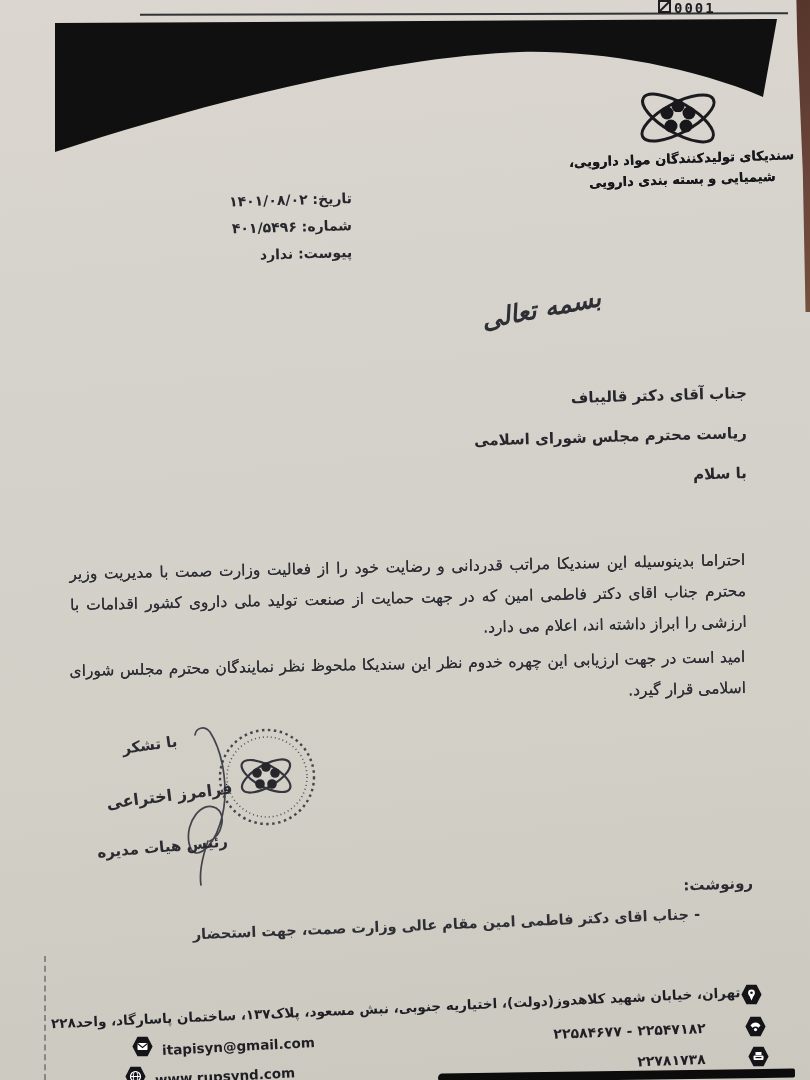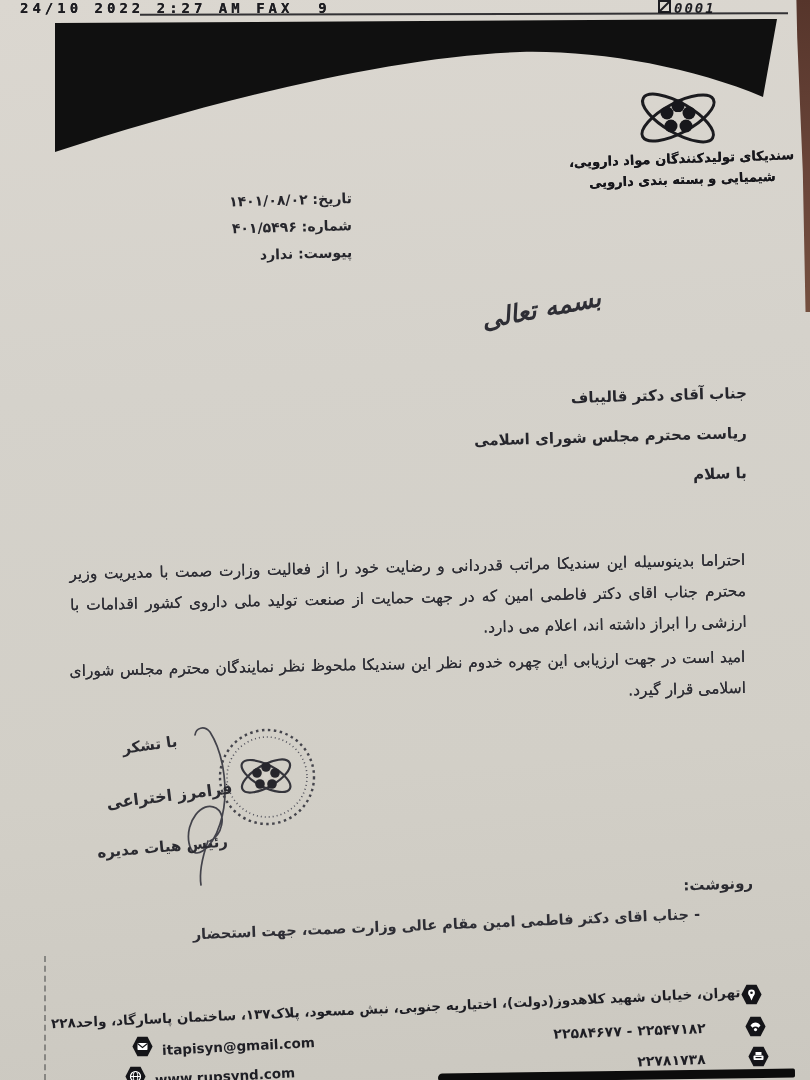--- a/index.html
+++ b/index.html
@@ -11,21 +11,21 @@
   .abs{position:absolute;}
   .soft{text-shadow:0 0 0.5px currentColor;}
   .rtl{direction:rtl;}
   .ltr{direction:ltr;}
 
   
   .fax-left{left:20px;top:0;font-family:"DejaVu Sans Mono",monospace;font-weight:bold;
     font-size:14px;letter-spacing:4px;color:#1d1d22;white-space:pre;}
   .fax-right{left:658px;top:0;display:flex;align-items:center;gap:3px;
     font-family:"DejaVu Sans Mono",monospace;font-weight:bold;font-size:14px;
-    letter-spacing:2px;color:#1d1d22;font-style:italic;}
+    letter-spacing:2px;color:#1d1d22;}
   .fax-sep{left:140px;top:13px;width:648px;height:2px;background:#15151a;opacity:.85;transform:rotate(-0.15deg);}
 
   
   .org-lines{left:568px;top:148px;width:228px;text-align:center;font-weight:bold;
     font-size:13px;line-height:21px;color:#17171c;transform:rotate(-2deg);}
   
   .meta{right:458px;top:190px;text-align:right;font-size:14px;font-weight:600;color:#26262c;}
   .meta .row{margin-bottom:11px;white-space:nowrap;transform:rotate(-1.6deg);transform-origin:100% 50%;}
 
   .besmeleh{left:442px;top:298px;width:160px;font-family:"DejaVu Serif",serif;
@@ -67,21 +67,20 @@
     border-radius:5px 2px 2px 5px;transform:rotate(-0.8deg);}
   .photo-edge{right:0;top:0;width:16px;height:312px;
     background:linear-gradient(to bottom,#56352b,#6b463a 60%,#74503f);
     clip-path:polygon(15% 0,100% 0,100% 100%,72% 100%,55% 55%,20% 12%);}
 </style>
 </head>
 <body>
 
 <div class="page">
 
-  <div class="abs fax-left soft">24/10 2022 2:27 AM FAX  9</div>
   <div class="abs fax-right">
     <span>
       <svg width="13" height="13" viewBox="0 0 13 13">
           <rect x="1" y="1" width="11" height="11" fill="none" stroke="#1d1d22" stroke-width="2"></rect>
           <line x1="2" y1="11" x2="11" y2="2" stroke="#1d1d22" stroke-width="2"></line>
         </svg>
     </span>
     <span>0001</span>
   </div>
   <div class="abs fax-sep"></div>

